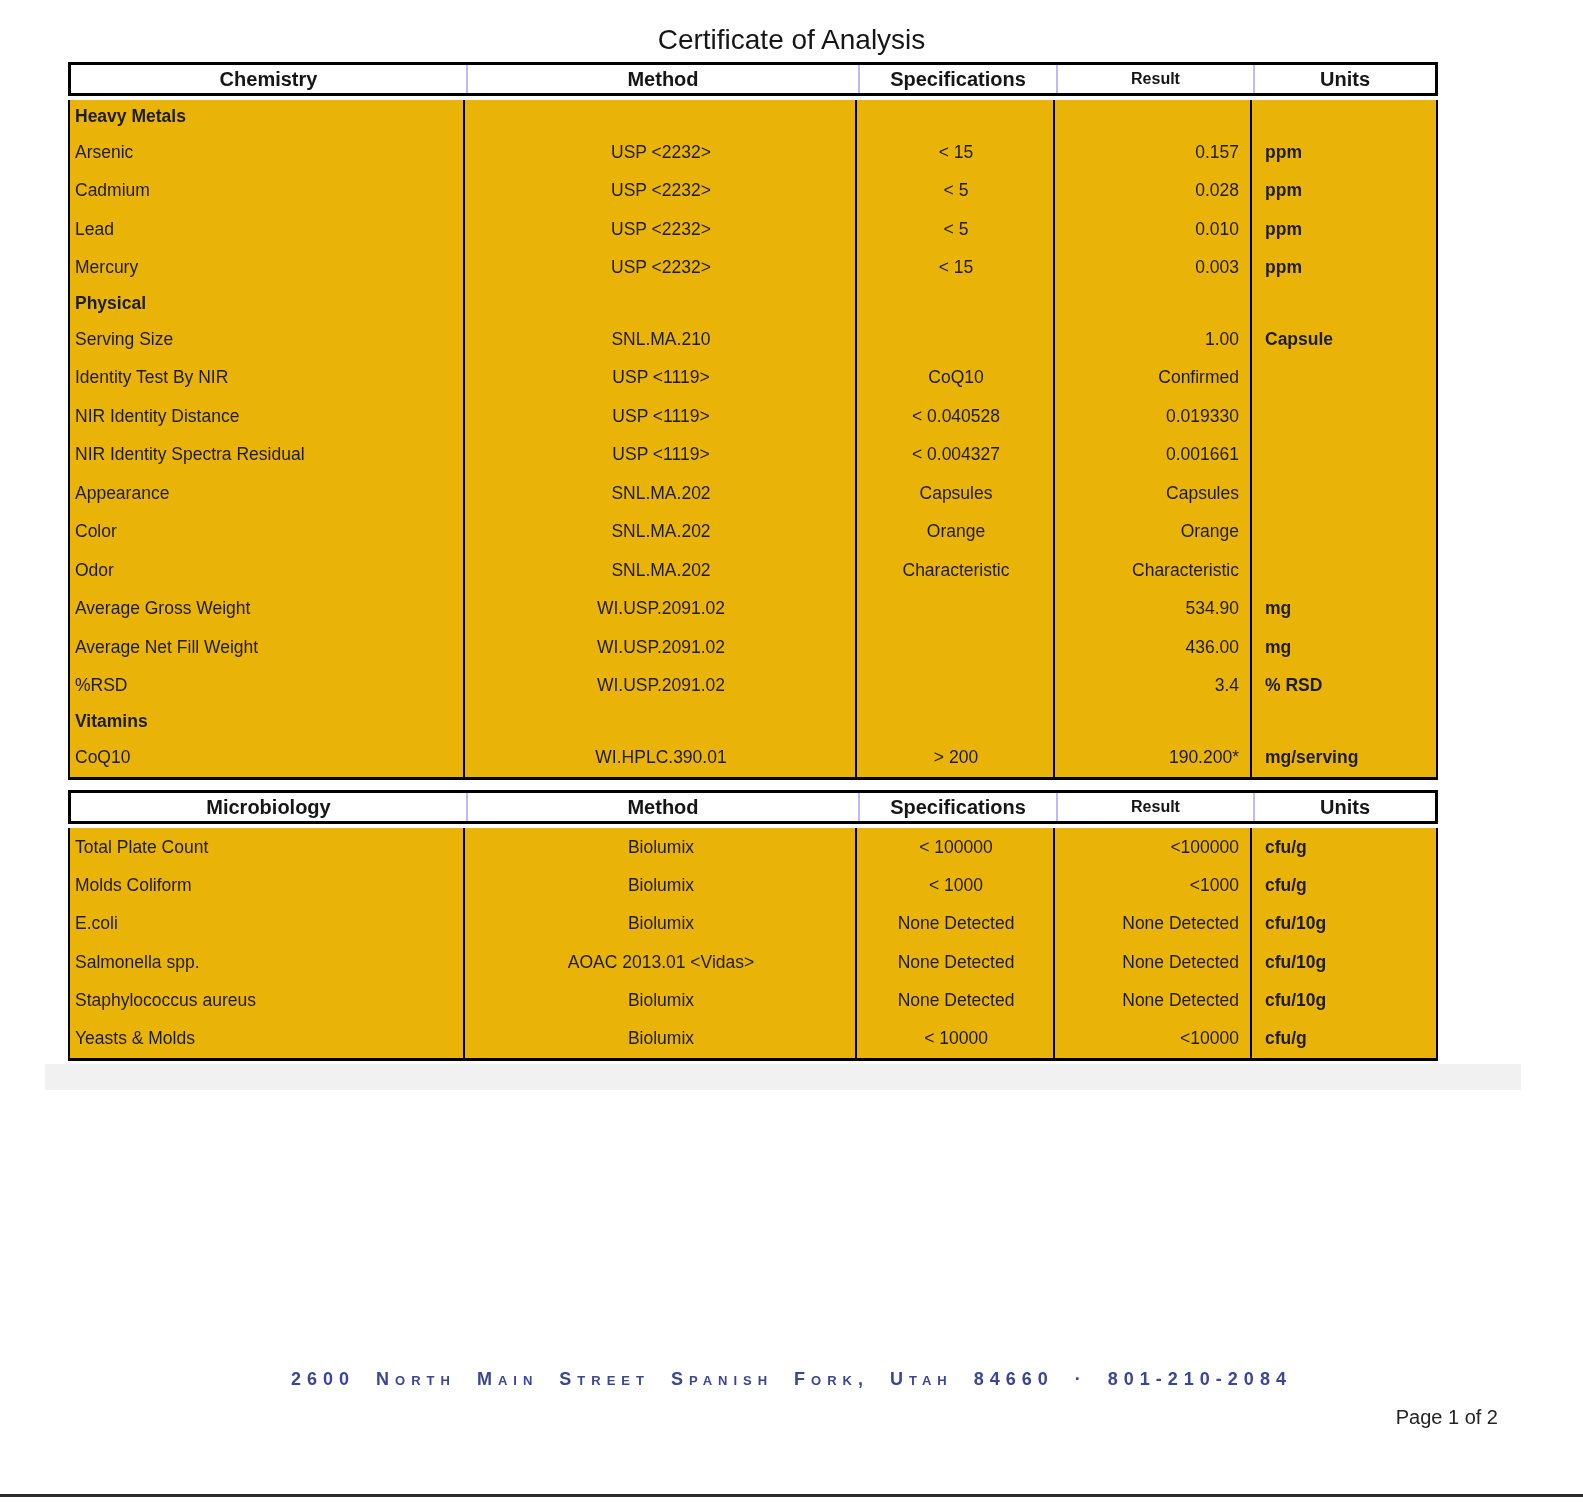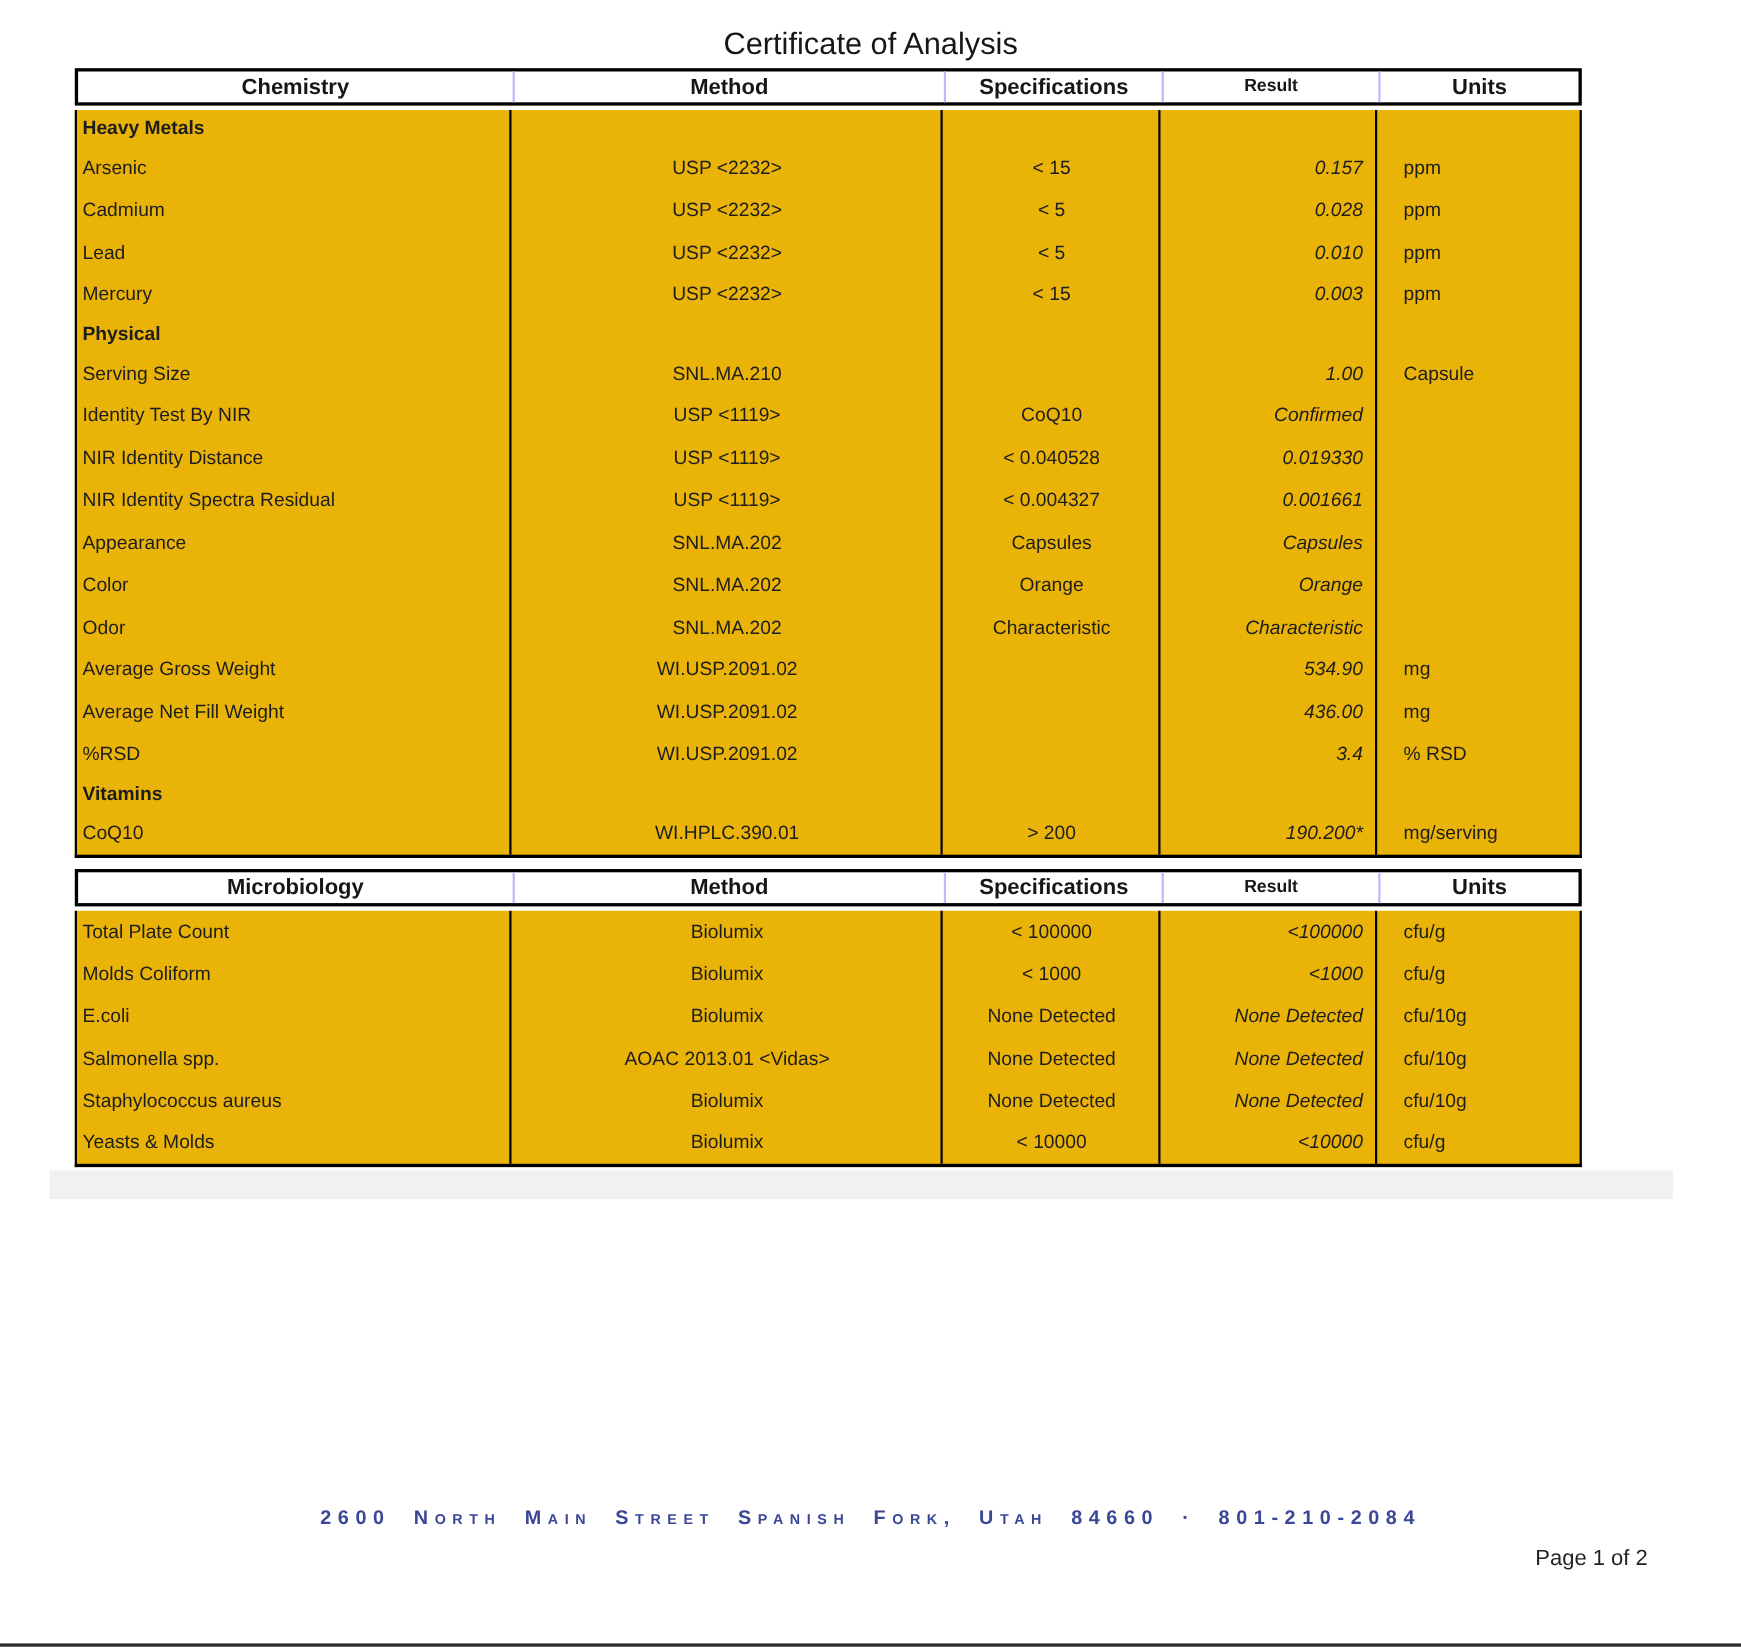--- a/index.html
+++ b/index.html
@@ -31,22 +31,22 @@
   }
   .vline { position:absolute; top:0; bottom:0; width:2px; background:#000; }
   .v1 { left:393px; } .v2 { left:785px; } .v3 { left:983px; } .v4 { left:1180px; }
   .tr { display:flex; align-items:center; height:38.5px; font-size:17.5px; }
   .tbl-micro .tr { height:38.3px; }
   .tr.section { height:33px; }
   .tr.section .c1 { font-weight:bold; }
   .td.c1 { width:395px; padding-left:5px; }
   .td.c2 { width:392px; text-align:center; }
   .td.c3 { width:198px; text-align:center; }
-  .td.c4 { width:197px; text-align:right; padding-right:13px;font-style:italic; }
-  .td.c5 { flex:1; padding-left:24px; }
+  .td.c4 { width:197px; text-align:right; padding-right:13px; }
+  .td.c5 { flex:1; padding-left:13px;font-weight:bold; }
   .gray-band {
     position:absolute; left:45px; top:1064px; width:1476px; height:26px;
     background:#f1f1f1;
   }
   .footer-address {
     position:absolute; top:1369px; left:0; width:100%; text-align:center;
     color:#3a4697; font-weight:bold; font-size:18px;
     font-variant:small-caps; letter-spacing:6px; word-spacing:10px;
   }
   .page-number {

